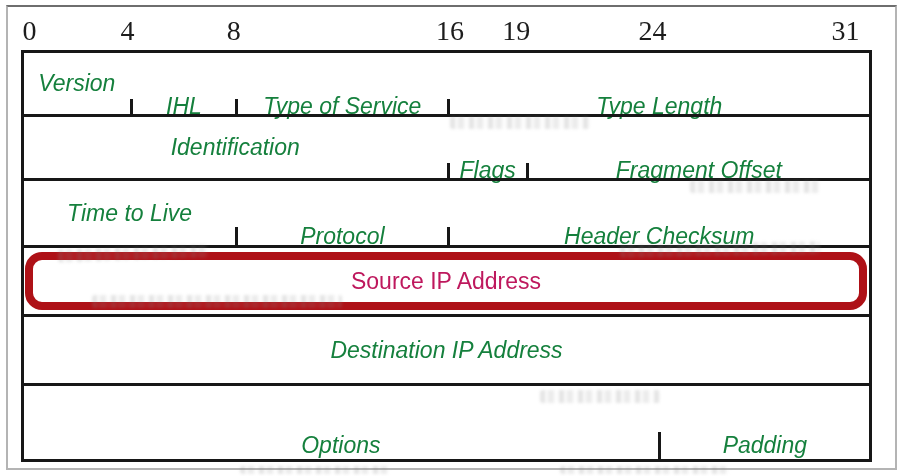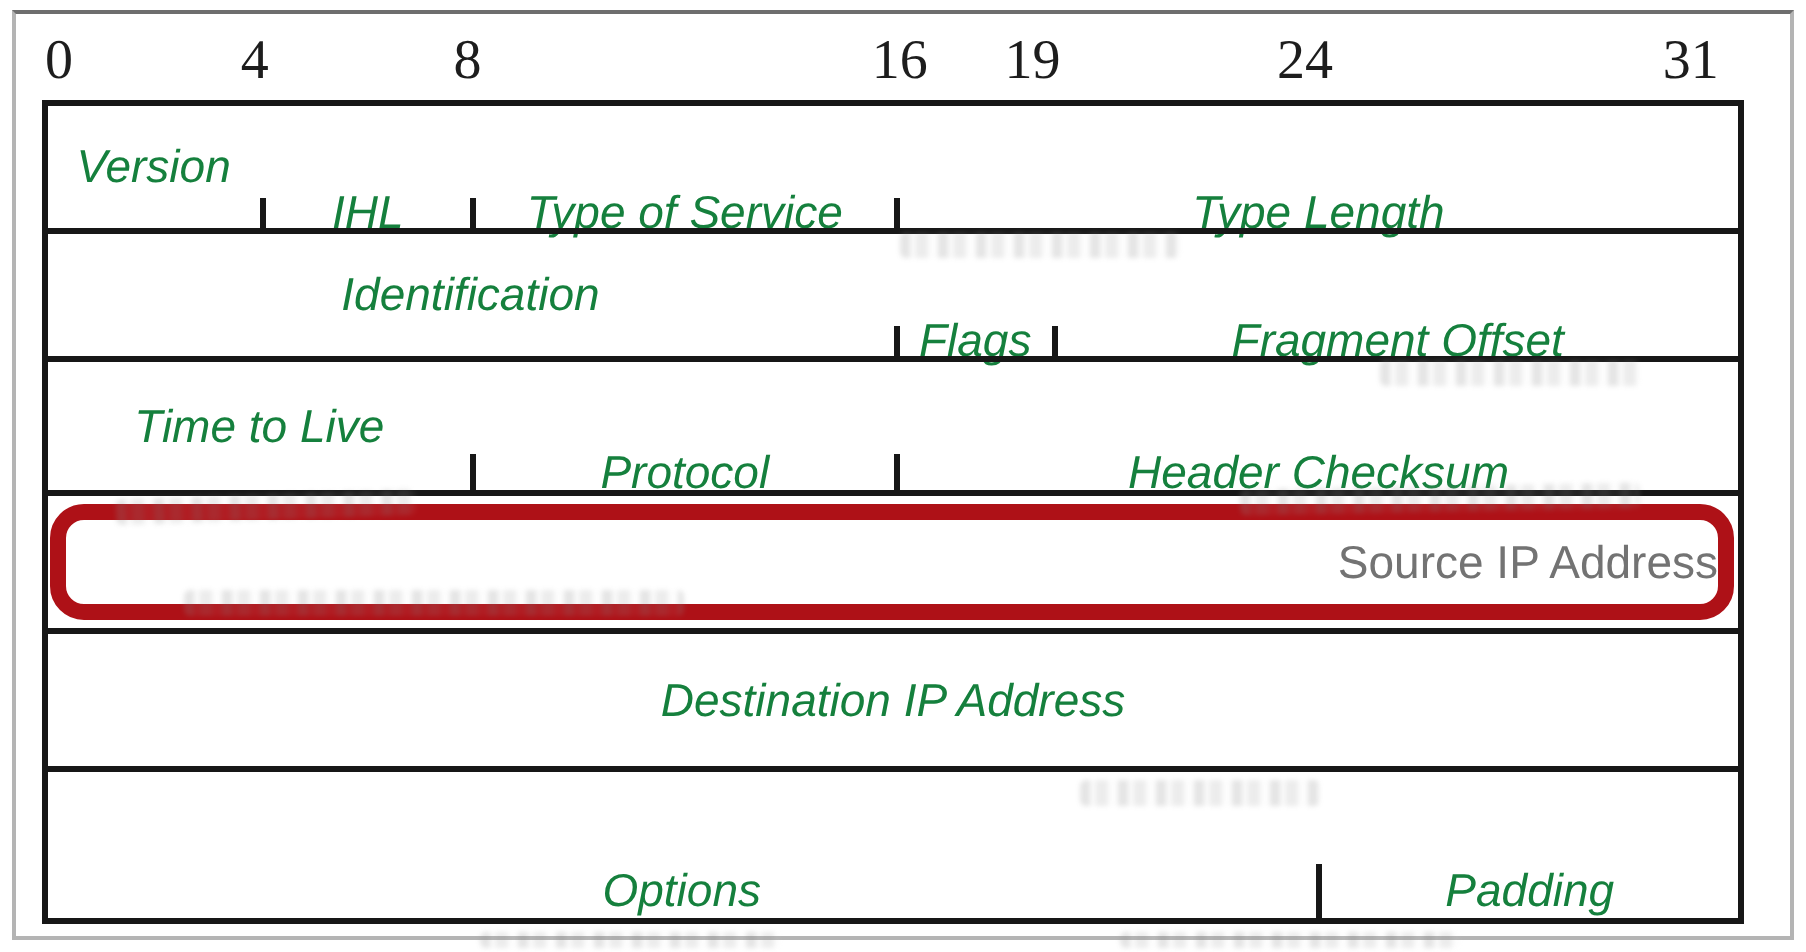--- a/index.html
+++ b/index.html
@@ -32,22 +32,22 @@
   .cell{
     box-sizing:border-box;width:calc(var(--bits)/32*100%);
     display:flex;align-items:center;justify-content:center;
     font-size:23px;color:#15803d;white-space:nowrap;font-style:italic;
   }
   .cell + .cell{border-left:3px solid #171717;margin-top:46px;}
   
   .highlight-box{
     position:absolute;left:1px;right:2px;top:4px;bottom:4px;
     border:8px solid #ae1117;border-radius:17px;background:#ffffff;
-    display:flex;align-items:center;justify-content:flex-end;
-    font-size:23px;color:#737373;box-sizing:border-box;
+    display:flex;align-items:center;justify-content:center;
+    font-size:23px;color:#be185d;box-sizing:border-box;
   }
   
   .wm{
     position:absolute;height:13px;border-radius:3px;opacity:.30;
     background:repeating-linear-gradient(90deg,
       rgba(140,140,140,.75) 0 5px, rgba(190,190,190,.25) 5px 8px,
       rgba(150,150,150,.6) 8px 14px, rgba(220,220,220,.2) 14px 19px);
     filter:blur(1.4px);pointer-events:none;
   }
 </style>

